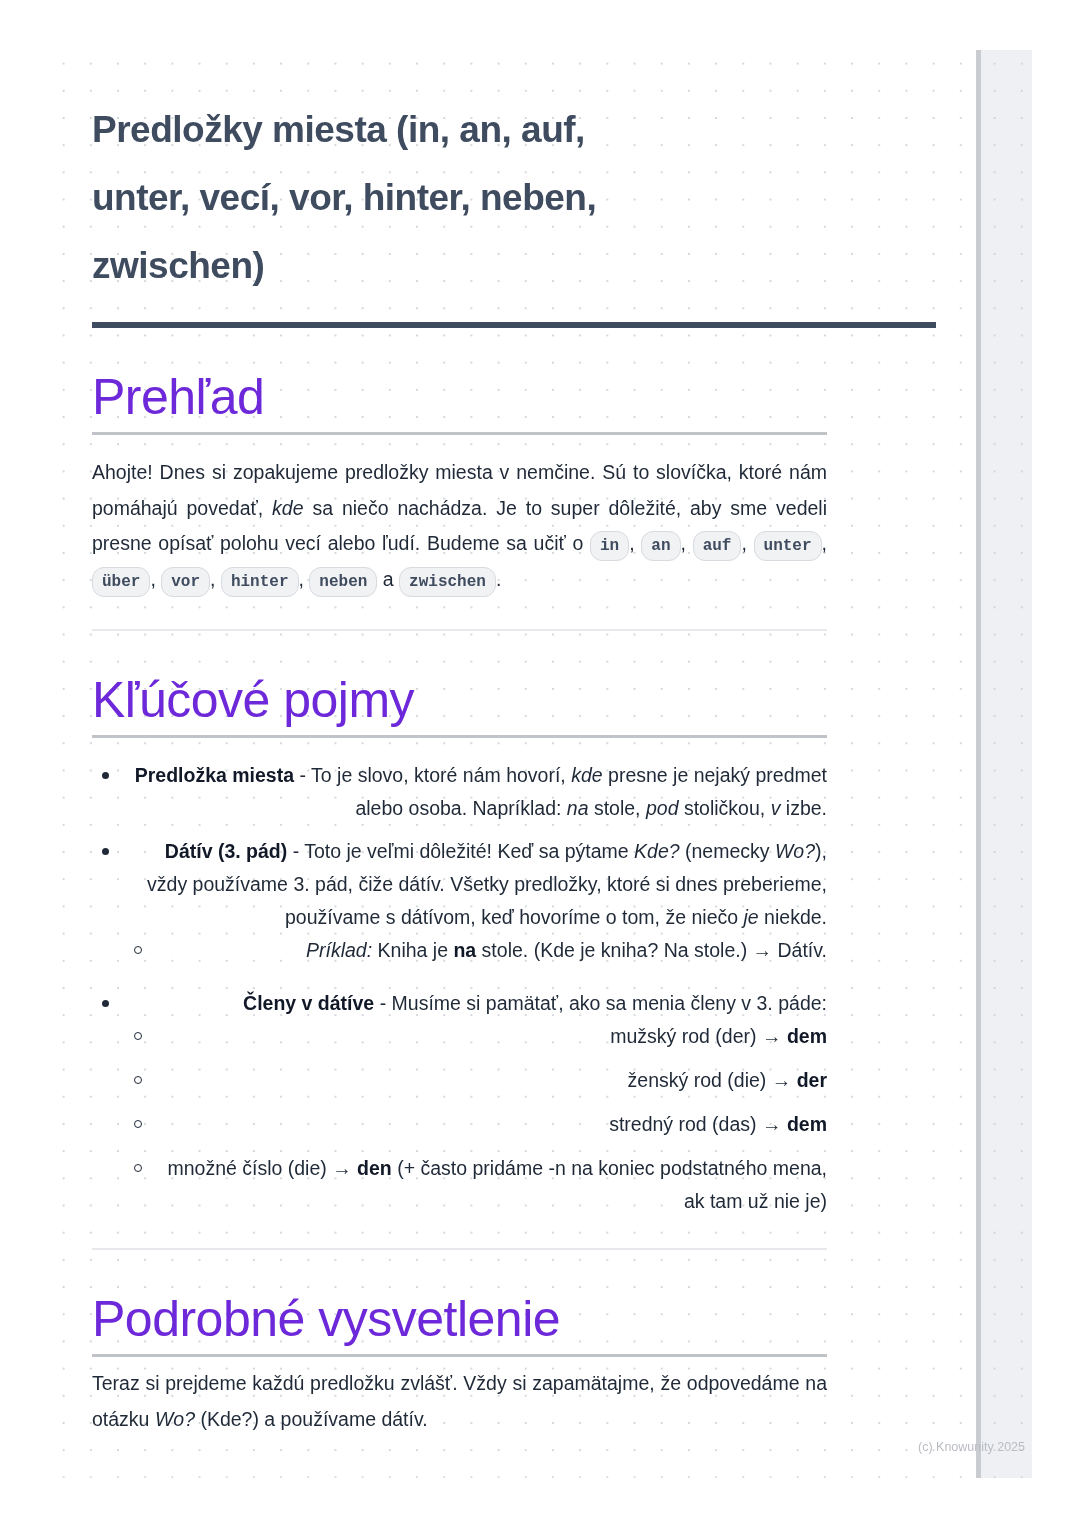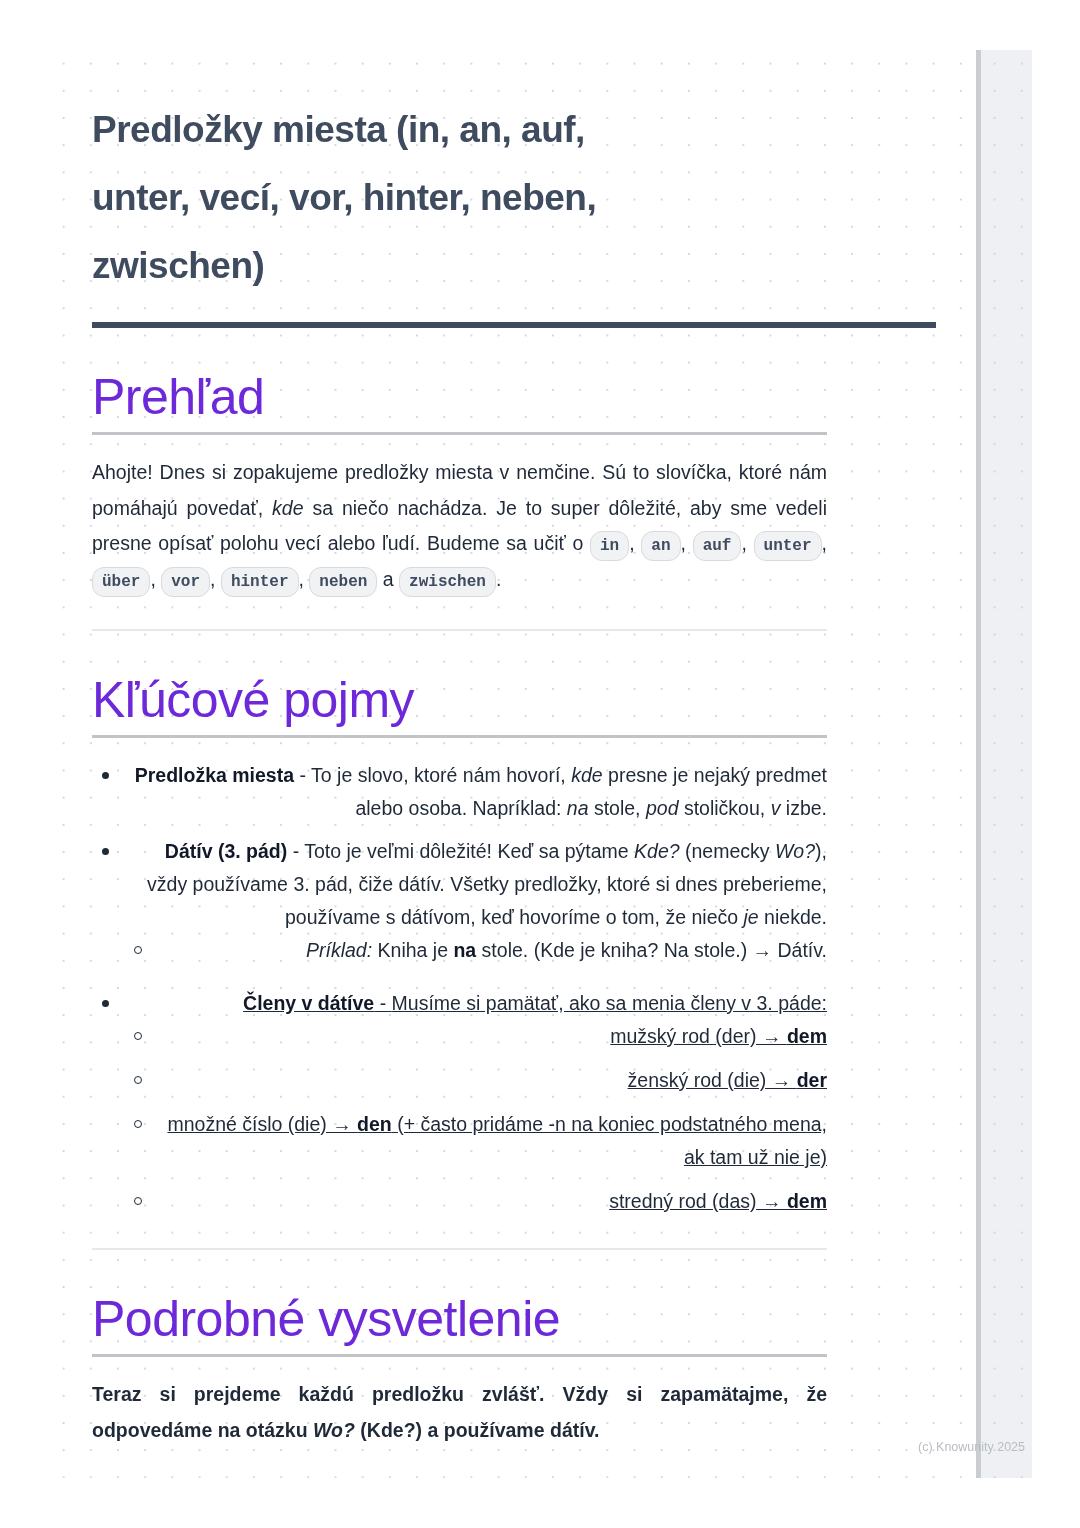--- a/index.html
+++ b/index.html
@@ -95,49 +95,49 @@
       <li style="margin-top:10px;">
         <span class="bullet"></span>
         <b>Dátív (3. pád)</b><span> - </span><span>Toto je veľmi dôležité! Keď sa pýtame </span><em>Kde?</em><span> (nemecky </span><em>Wo?</em><span>), vždy používame 3. pád, čiže dátív. Všetky predložky, ktoré si dnes preberieme, používame s dátívom, keď hovoríme o tom, že niečo </span><em>je</em><span> niekde.</span>
         <ul class="sub">
           <li>
             <span class="obullet"></span>
             <em>Príklad:</em><span> Kniha je </span><b>na</b><span> stole. (Kde je kniha? Na stole.) → Dátív.</span>
           </li>
         </ul>
       </li>
-      <li style="margin-top:20px;text-decoration:underline;">
+      <li style="margin-top:20px;">
         <span class="bullet"></span>
         <b>Členy v dátíve</b><span> - </span><span>Musíme si pamätať, ako sa menia členy v 3. páde:</span>
         <ul class="sub">
           <li>
             <span class="obullet"></span>
             <span>mužský rod (der) → </span><b>dem</b>
           </li>
           <li style="margin-top:11px;">
             <span class="obullet"></span>
             <span>ženský rod (die) → </span><b>der</b>
           </li>
           <li style="margin-top:11px;">
             <span class="obullet"></span>
-            <span>množné číslo (die) → </span><b>den</b><span> (+ často pridáme -n na koniec podstatného mena, ak tam už nie je)</span>
+            <span>stredný rod (das) → </span><b>dem</b>
           </li>
           <li style="margin-top:11px;">
             <span class="obullet"></span>
-            <span>stredný rod (das) → </span><b>dem</b>
+            <span>množné číslo (die) → </span><b>den</b><span> (+ často pridáme -n na koniec podstatného mena, ak tam už nie je)</span>
           </li>
         </ul>
       </li>
     </ul>
   </div>
 
   <div class="sep-rule" style="margin-top:30px;"></div>
 
   <div class="section" style="margin-top:46px;">
     <h2>Podrobné vysvetlenie</h2>
     <div class="h2-rule"></div>
-    <p class="body" style="margin-top:20px;font-weight:bold;">
+    <p class="body" style="margin-top:9px;">
       <span>Teraz si prejdeme každú predložku zvlášť. Vždy si zapamätajme, že odpovedáme na otázku </span><em>Wo?</em><span> (Kde?) a používame dátív.</span>
     </p>
   </div>
 </div>
 
 <div class="footer">(c) Knowunity 2025</div>
 
 </body></html>

